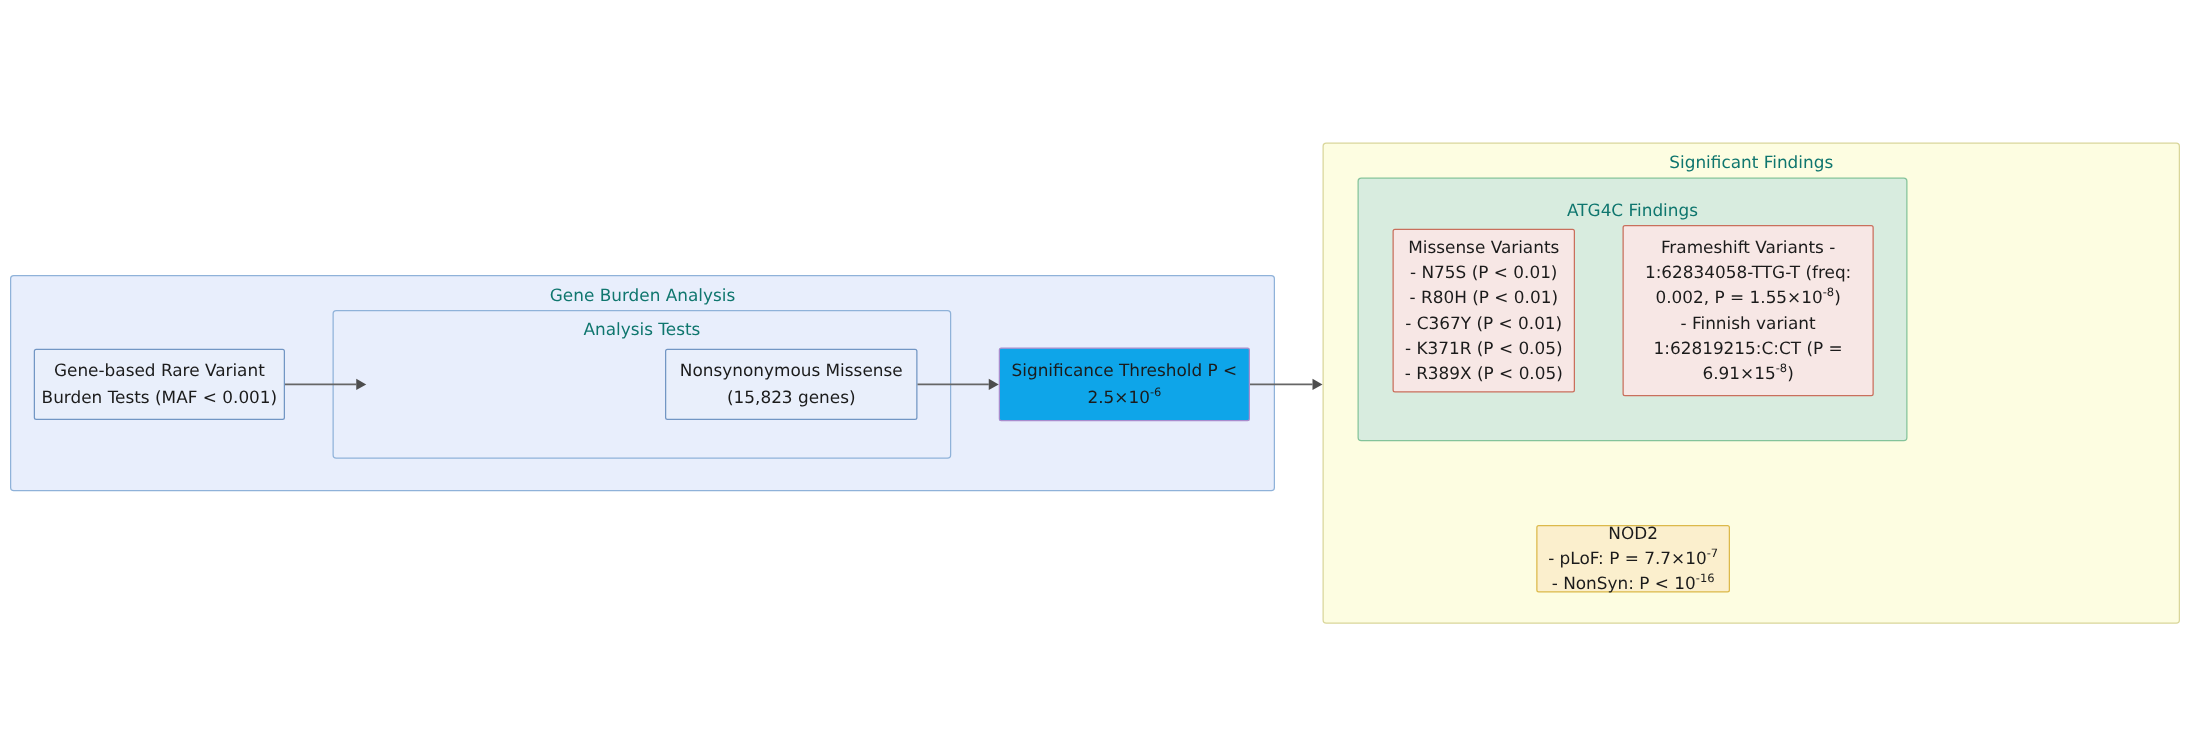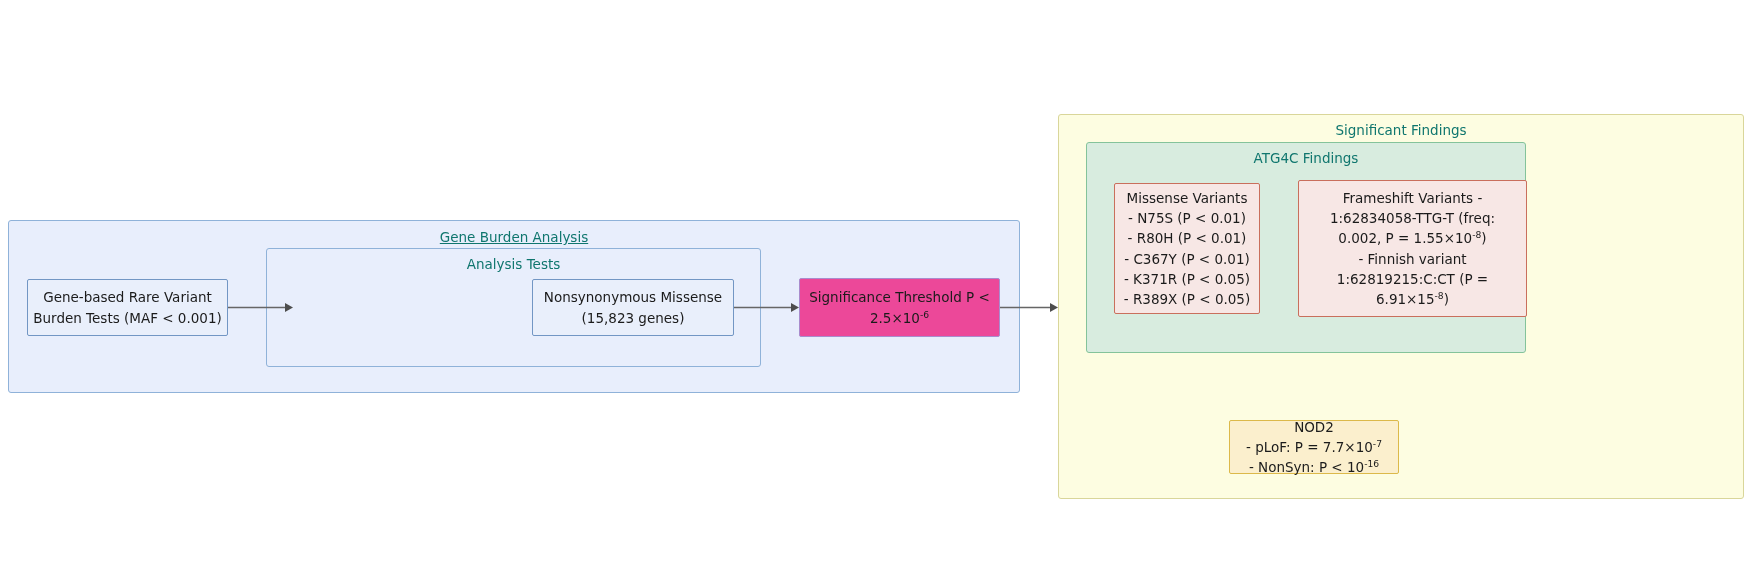--- a/index.html
+++ b/index.html
@@ -53,42 +53,42 @@
     text-align: center;
     font-size: 13.5px;
     line-height: 1;
     white-space: nowrap;
   }
 
   
   .c-blue    { background:#e8eefc; border-color:#8fb2d9; }
   .c-blue2   { background:#e8eefc; border-color:#8fb2d9; }
   .n-blue    { background:#e9effb; border-color:#7296c4; }
-  .n-purple  { background:#ec4899; border-color:#a98ccd;text-align:center; }
+  .n-purple  { background:#0ea5e9; border-color:#a98ccd;text-align:center; }
   .c-yellow  { background:#fdfde1; border-color:#d9d69a; }
   .c-green   { background:#d8ecdf; border-color:#84c39a; }
   .n-red     { background:#f7e7e5; border-color:#c96f5c; }
   .n-gold    { background:#fbefcd; border-color:#dcb94a; }
 
   .title-dark { color:#0f766e; }
 
   
   .edge { position: absolute; overflow: visible; }
   .edge path { fill:none; stroke:#666666; stroke-width:1.4px; }
   .edge polygon { fill:#4d4d4d; stroke:none; }
 
   sup { font-size: 0.68em; vertical-align: super; line-height: 0; }
 </style>
 </head>
 <body>
 
 <div id="canvas">
 
   <div class="cluster c-blue" style="left:8px; top:220px; width:1012px; height:173px;">
-    <div class="cluster-title title-dark" style="top:10px;text-decoration:underline;">Gene Burden Analysis</div>
+    <div class="cluster-title title-dark" style="top:10px;">Gene Burden Analysis</div>
   </div>
 
   <div class="cluster c-blue2" style="left:266px; top:248px; width:495px; height:119px;">
     <div class="cluster-title title-dark" style="top:9px;">Analysis Tests</div>
   </div>
 
   <div class="node n-blue" style="left:27px; top:279px; width:201px; height:57px;">
     <span class="ln">Gene-based Rare Variant</span>
     <span class="ln">Burden Tests (MAF &lt; 0.001)</span>
   </div>
@@ -102,42 +102,42 @@
   <div class="node n-purple" style="left:799px; top:278px; width:201px; height:59px;">
     <span class="ln">Significance Threshold P &lt;</span>
     <span class="ln"><span>2.5×10</span><sup>-6</sup></span>
   </div>
 
   <div class="cluster c-yellow" style="left:1058px; top:114px; width:686px; height:385px;">
     <div class="cluster-title title-dark" style="top:9px;">Significant Findings</div>
   </div>
 
   <div class="cluster c-green" style="left:1086px; top:142px; width:440px; height:211px;">
-    <div class="cluster-title title-dark" style="top:9px;">ATG4C Findings</div>
+    <div class="cluster-title title-dark" style="top:20px;">ATG4C Findings</div>
   </div>
 
   <div class="node n-red" style="left:1114px; top:183px; width:146px; height:131px;">
     <span class="ln">Missense Variants</span>
     <span class="ln">- N75S (P &lt; 0.01)</span>
     <span class="ln">- R80H (P &lt; 0.01)</span>
     <span class="ln">- C367Y (P &lt; 0.01)</span>
     <span class="ln">- K371R (P &lt; 0.05)</span>
     <span class="ln">- R389X (P &lt; 0.05)</span>
   </div>
 
-  <div class="node n-red" style="left:1298px; top:180px; width:229px; height:137px;">
+  <div class="node n-red" style="left:1298px; top:180px; width:201px; height:137px;">
     <span class="ln">Frameshift Variants -</span>
     <span class="ln">1:62834058-TTG-T  (freq:</span>
     <span class="ln"><span>0.002, P = 1.55×10</span><sup>-8</sup><span>)</span></span>
     <span class="ln">- Finnish variant</span>
     <span class="ln">1:62819215:C:CT  (P =</span>
     <span class="ln"><span>6.91×15</span><sup>-8</sup><span>)</span></span>
   </div>
 
-  <div class="node n-gold" style="left:1229px; top:420px; width:170px; height:54px;">
+  <div class="node n-gold" style="left:1229px; top:420px; width:155px; height:54px;">
     <span class="ln">NOD2</span>
     <span class="ln"><span>- pLoF: P = 7.7×10</span><sup>-7</sup></span>
     <span class="ln"><span>- NonSyn: P &lt; 10</span><sup>-16</sup></span>
   </div>
 
   <svg class="edge" style="left:0; top:0; width:1752px; height:586px;" viewBox="0 0 1752 586">
     <g>
       <path d="M228,307.5 L285,307.5"></path>
       <polygon points="285,303 293,307.5 285,312"></polygon>
     </g>

